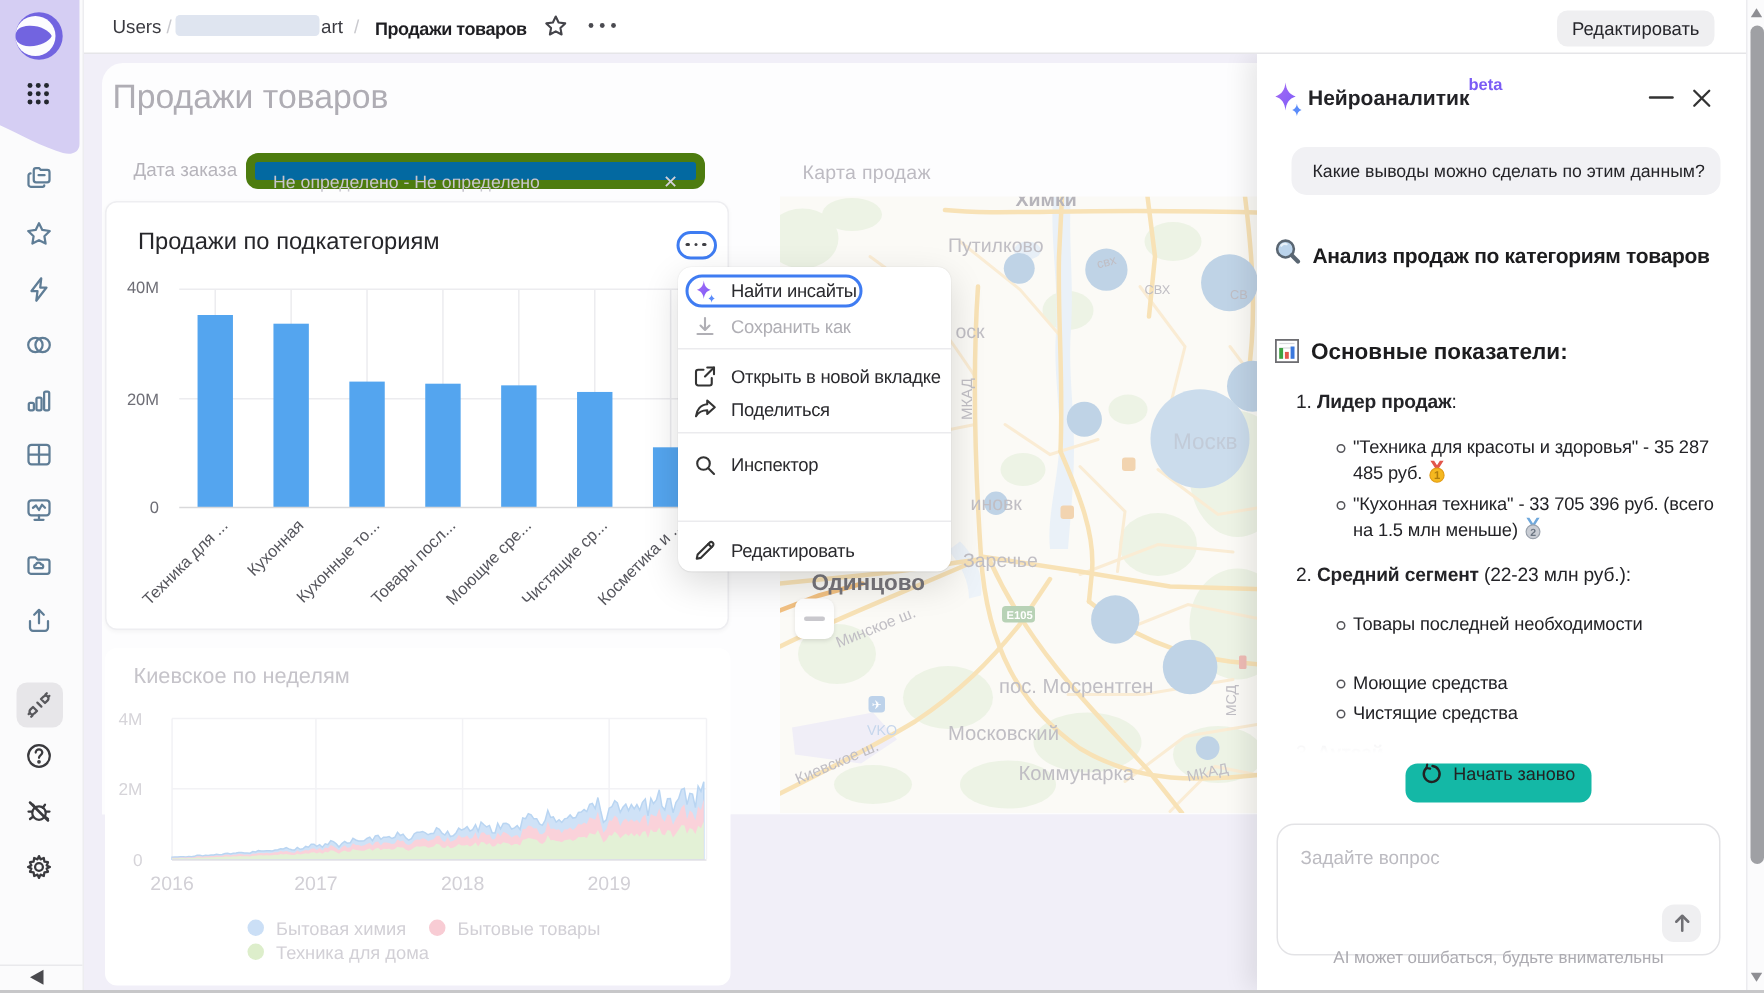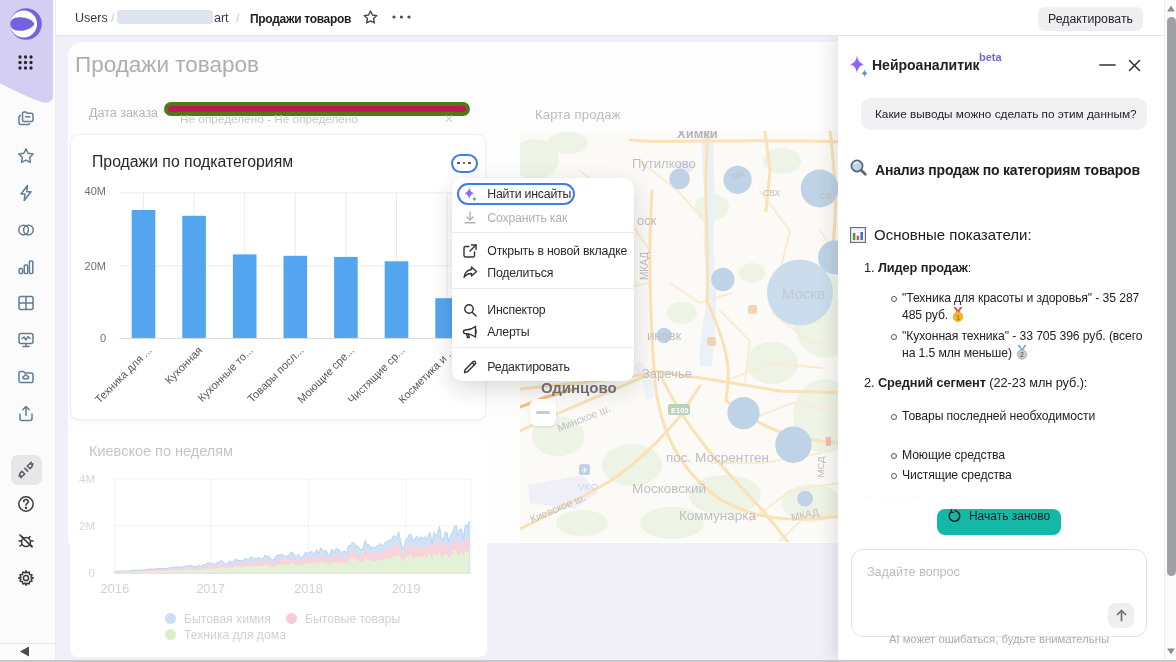--- a/index.html
+++ b/index.html
@@ -3,21 +3,21 @@
 <style>
 *{margin:0;padding:0;box-sizing:border-box}
 html,body{width:1176px;height:662px;overflow:hidden}
 body{font-family:"Liberation Sans",sans-serif;background:#fff}
 #app{position:relative;width:1176px;height:662px;overflow:hidden;background:#fff}
 
 #dash{position:absolute;left:56px;top:36px;width:1108px;height:624px;background:#F1EFF8;overflow:hidden}
 #wrap{position:absolute;left:12px;top:6px;right:0;height:501px;background:#FDFDFE;border-top-left-radius:14px}
 #dashtitle{position:absolute;left:19px;top:16px;font-size:22.5px;color:#AFADB4}
 #flabel{position:absolute;left:33px;top:70px;font-size:12.5px;color:#B6B4BB}
-#finput{position:absolute;left:108px;top:66px;width:306px;height:14px;background:#be185d;border:4px solid #4d7c0f;border-radius:8px}
+#finput{position:absolute;left:108px;top:66px;width:306px;height:24px;background:#0369a1;border:6px solid #4d7c0f;border-radius:8px}
 #finput .ph{position:absolute;left:12px;top:5.5px;font-size:11.8px;color:#C8C6CE}
 #finput .x{position:absolute;right:12px;top:5.5px;font-size:12px;color:#D3D1D9}
 #maptitle{position:absolute;left:479px;top:71px;font-size:13px;color:#BDBBC2;letter-spacing:.2px}
 #mapbox{position:absolute;left:464px;top:94.5px;width:380px;height:411px;overflow:hidden;background:#FBFAF6}
 #lavblock{position:absolute;left:431px;top:506.5px;right:0;height:117px;background:#F1EFF8}
 
 #wk{position:absolute;left:14px;top:395.7px;width:417px;height:225.3px;background:#fff;border-radius:8px}
 #wk .t{position:absolute;left:19px;top:11px;font-size:14.5px;color:#C6C4CA}
 #wk .leg{position:absolute;font-size:12.2px;color:#D2D0D6}
 #wk .dot{display:inline-block;width:11px;height:11px;border-radius:50%;margin-right:8px;vertical-align:-1px}
@@ -33,21 +33,21 @@
 #menu .sep{position:absolute;left:0;width:100%;height:1px;background:#EBEBEE}
 #menu .dis{color:#B0AFB5}
 #focus{position:absolute;left:5px;top:4.3px;width:118px;height:22.4px;border:2px solid #3F7CF2;border-radius:11px}
 
 #panel{position:absolute;left:838px;top:36px;width:326px;height:623.5px;background:#fff;box-shadow:-6px 0 16px rgba(0,0,0,.09);z-index:40;overflow:hidden}
 #panel .hdr{position:absolute;left:34px;top:21px;font-size:14px;font-weight:bold;color:#222226}
 #panel .beta{position:absolute;left:141px;top:15px;font-size:11px;font-weight:bold;color:#7B5CF5}
 #bubble{position:absolute;left:23px;top:62px;width:286px;height:32px;background:#F1F1F4;border-radius:10px}
 #bubble span{position:absolute;left:14px;top:9px;font-size:11.8px;color:#242428;white-space:nowrap}
 #h1x{position:absolute;left:11px;top:122px;width:302px;font-size:14px;letter-spacing:-.2px;line-height:23px;font-weight:bold;color:#1C1C1E}
-#h2x{position:absolute;left:12px;top:190px;font-size:15px;font-weight:normal;color:#1C1C1E}
+#h2x{position:absolute;left:12px;top:190px;font-size:15px;font-weight:bold;color:#1C1C1E}
 .num{position:absolute;left:26px;font-size:12.8px;letter-spacing:-.1px;color:#232327}
 .num b{font-weight:bold}
 .bul{position:absolute;left:64px;width:247px;font-size:12.2px;letter-spacing:-.1px;line-height:17.3px;color:#232327}
 .bul:before{content:"";position:absolute;left:-11px;top:6px;width:4px;height:4px;border:1px solid #55555a;border-radius:50%}
 #fade{position:absolute;left:0px;top:448px;width:312px;height:25px;background:linear-gradient(rgba(255,255,255,.45),#fff 72%)}
 #restart{position:absolute;left:99px;top:472.5px;width:124px;height:26px;background:#14b8a6;border-radius:8px;display:flex;justify-content:center;font-size:12px;color:#222}
 #inputbox{position:absolute;left:13px;top:513px;width:296px;height:88px;border:1px solid #E3E3E6;border-radius:12px;background:#fff}
 #inputbox .ph{position:absolute;left:15px;top:15px;font-size:12.6px;color:#BCBBC1}
 #send{position:absolute;right:12px;bottom:8px;width:26px;height:25px;background:#EFEFF1;border-radius:8px;display:flex;align-items:center;justify-content:center}
 #ailine{position:absolute;left:0;top:597px;width:322px;text-align:center;font-size:11.3px;color:#ACABB1}
@@ -297,28 +297,20 @@
           <span>Поделиться</span>
         </div>
       <div class="sep" style="top:109.7px"></div>
       <div class="mi" style="top:119.9px">
           <svg width="16" height="16" viewBox="0 0 16 16" fill="none" stroke="#333" stroke-width="1.4" stroke-linecap="round">
             <circle cx="7" cy="7" r="4.2"></circle>
             <path d="M10.2 10.2 L14 14"></path>
           </svg>
           <span>Инспектор</span>
         </div>
-      <div class="mi" style="top:142.5px">
-          <svg width="16" height="16" viewBox="0 0 16 16" fill="none" stroke="#333" stroke-width="1.4" stroke-linecap="round" stroke-linejoin="round">
-            <path d="M13.5 2.5 C10.5 4.8 7.5 5.8 4 6 L3 6 C1.9 6 1.5 6.8 1.5 7.8 C1.5 8.8 1.9 9.6 3 9.6 L4 9.6 C7.5 9.8 10.5 10.8 13.5 13 Z"></path>
-            <path d="M13.5 5.5 C14.4 6 14.4 9 13.5 9.6"></path>
-            <path d="M4.5 10 L5.5 13.5 L7.3 13.5 L6.3 9.8"></path>
-          </svg>
-          <span>Алерты</span>
-        </div>
       <div class="sep" style="top:168.5px"></div>
       <div class="mi" style="top:177.7px">
           <svg width="16" height="16" viewBox="0 0 16 16" fill="none" stroke="#333" stroke-width="1.4" stroke-linecap="round" stroke-linejoin="round">
             <path d="M2.5 13.5 L5.3 12.9 L13.2 5 C13.8 4.4 13.8 3.4 13.2 2.8 C12.6 2.2 11.6 2.2 11 2.8 L3.1 10.7 Z"></path>
             <path d="M10.2 3.6 L12.4 5.8"></path>
           </svg>
           <span>Редактировать</span>
         </div>
     </div>
   </div>

